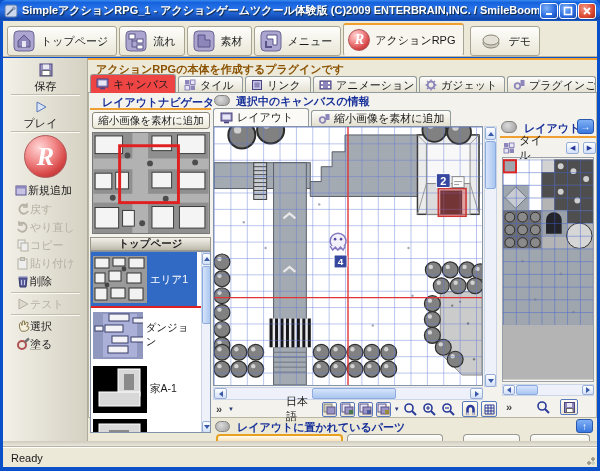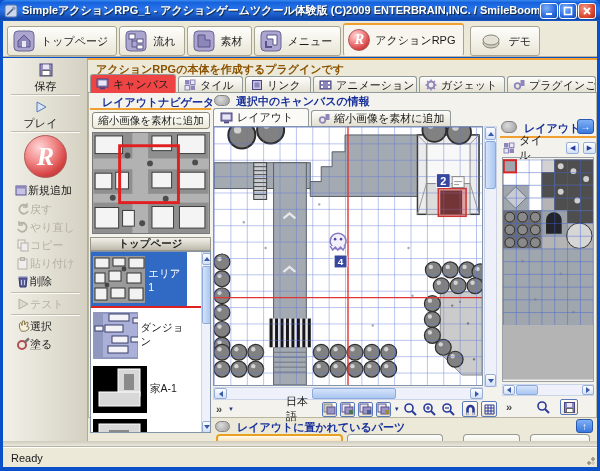--- a/index.html
+++ b/index.html
@@ -42,21 +42,21 @@
   .sbb{background:linear-gradient(#fdfeff,#d2e0f8);border:1px solid #96aed6;border-radius:2px;display:flex;align-items:center;justify-content:center;}
   .sbt{background:linear-gradient(90deg,#d6e4fb,#aac6f0);border:1px solid #8cace0;border-radius:2px;}
   .sbt.h{background:linear-gradient(#d6e4fb,#aac6f0);}
   .tri{width:0;height:0;}
   .tri.up{border-left:3px solid transparent;border-right:3px solid transparent;border-bottom:4px solid #3a5aa8;}
   .tri.down{border-left:3px solid transparent;border-right:3px solid transparent;border-top:4px solid #3a5aa8;}
   .tri.left{border-top:3px solid transparent;border-bottom:3px solid transparent;border-right:4px solid #3a5aa8;}
   .tri.right{border-top:3px solid transparent;border-bottom:3px solid transparent;border-left:4px solid #3a5aa8;}
   
   .clist{background:#ffffff;border:1px solid #8494a8;}
-  .citem{position:absolute;left:0;width:96px;display:flex;align-items:center;gap:3px;padding:2px;}
+  .citem{position:absolute;left:0;width:106px;display:flex;align-items:center;gap:3px;padding:2px;}
   .citem.sel{background:#316ac5;color:#fff;}
   .bluebtn{background:linear-gradient(#7fb0f4,#3a78e0);border:1px solid #2858b0;border-radius:3px;color:#fff;font-weight:bold;display:flex;align-items:center;justify-content:center;}
   .toggle{background:linear-gradient(#fffdf6,#ece6d2);border:1px solid #5a7ac0;border-radius:2px;display:flex;align-items:center;justify-content:center;}
   .flatbtn{display:flex;align-items:center;justify-content:center;}
   .glyph{color:#2a3a7a;font-size:8px;line-height:1;}
   .statusbar{left:3px;top:447px;width:594px;height:20px;background:#ece9d8;border-top:1px solid #fff;box-shadow:0 -1px 0 #b8b4a0;display:flex;align-items:center;padding:0 8px;font-size:11px;}
   .grip{position:absolute;right:2px;bottom:2px;width:12px;height:12px;background:
     radial-gradient(circle at 10px 10px,#9a96 0 1.5px,transparent 2px),
     radial-gradient(circle at 6px 10px,#9a968a 0 1.5px,transparent 2px),
     radial-gradient(circle at 10px 6px,#9a968a 0 1.5px,transparent 2px);}

